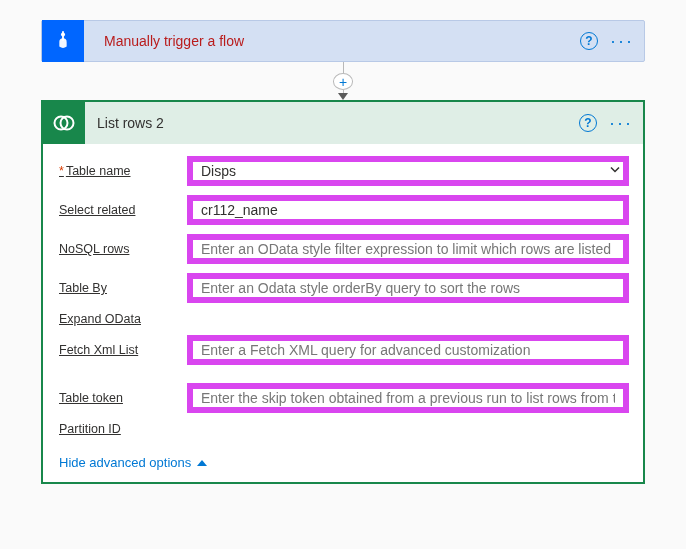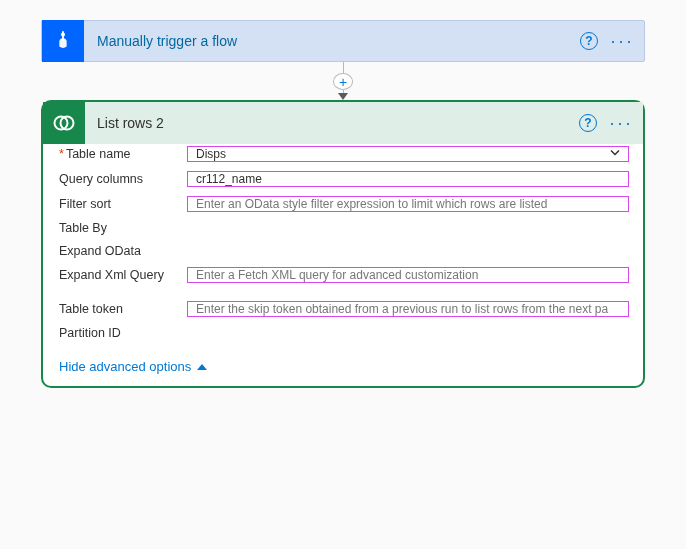--- a/index.html
+++ b/index.html
@@ -20,21 +20,21 @@
     border: 1px solid #b8c9e6;
     border-radius: 2px;
     height: 42px;
   }
   .trigger-icon {
     width: 42px; height: 42px;
     background: #0066ff;
     display: flex; align-items: center; justify-content: center;
     flex: 0 0 42px;
   }
-  .trigger-title { flex: 1; padding-left: 13px; font-size: 14px; color: #0369a1; }
+  .trigger-title { flex: 1; padding-left: 20px; font-size: 14px; color: #b91c1c; }
   .header-actions { display:flex; align-items:center; gap:12px; padding-right:10px; }
   .help-icon {
     width:18px; height:18px; border:1.5px solid #0078d4; border-radius:50%;
     display:flex; align-items:center; justify-content:center;
     color:#0078d4; font-size:12px; font-weight:600; cursor:pointer;
   }
   .more-icon { color:#0078d4; font-size:18px; letter-spacing:2px; cursor:pointer; line-height:1; }
 
   
   .connector { display:flex; flex-direction:column; align-items:center; height:38px; position:relative; }
@@ -46,46 +46,46 @@
     line-height:1;
   }
   .connector .arrow {
     width:0;height:0;border-left:5px solid transparent;border-right:5px solid transparent;
     border-top:7px solid #5a5a5a; margin-top:-2px;
   }
 
   
   .action-card {
     border: 2px solid #18874b;
-    border-radius: 10px;
+    border-radius: 0;
     background: #fff;
   }
   .action-header {
     display:flex; align-items:center; height:42px;
     background: #dfeee6;
   }
   .action-icon {
     width:42px; height:42px; background:#18874b; flex:0 0 42px;
     display:flex; align-items:center; justify-content:center;
   }
   .action-title { flex:1; padding-left:12px; font-size:14px; }
-  .action-body { padding: 2px 14px 12px 14px; }
+  .action-body { padding: 12px 14px 12px 14px; text-decoration: underline; }
 
   .field-row {
     display:flex; align-items:center; margin-bottom:9px;
   }
   .field-label {
     width:130px; flex:0 0 130px; font-size:12.5px; color:#323130;
     padding-left:2px;
   }
   .field-label .req { color:#d83b01; margin-right:2px; }
   .field-input-wrap { flex:1; }
   .field-input {
-    width:100%; height:16px; border:1px solid #d946ef; padding:0 8px;
-    font-size:12px; font-family:inherit; color:#323130;
+    width:100%; height:30px; border:6px solid #d946ef; padding:0 8px;
+    font-size:14px; font-family:inherit; color:#323130;
     background:#fff;
   }
   .field-input::placeholder { color:#777; }
   .select-input {
     position:relative;
   }
   .select-input .field-input { padding-right:28px; }
   .select-caret {
     position:absolute; right:8px; top:50%; transform:translateY(-50%);
     pointer-events:none; color:#323130;
@@ -152,43 +152,46 @@
           <input class="field-input" type="text" value="Disps" style="">
           <span class="select-caret">
             <svg width="12" height="12" viewBox="0 0 12 12">
                 <path d="M2 4l4 4 4-4" stroke="#323130" stroke-width="1.5" fill="none"></path>
               </svg>
           </span>
         </div>
       </div>
 
       <div class="field-row">
-        <div class="field-label">Query columns</div>
+        <div class="field-label">Select related</div>
         <div class="field-input-wrap">
           <input class="field-input" type="text" value="cr112_name" style="">
         </div>
       </div>
 
       <div class="field-row">
-        <div class="field-label">Filter sort</div>
+        <div class="field-label">NoSQL rows</div>
         <div class="field-input-wrap">
           <input class="field-input" type="text" placeholder="Enter an OData style filter expression to limit which rows are listed" style="">
         </div>
       </div>
 
       <div class="field-row">
         <div class="field-label">Table By</div>
+        <div class="field-input-wrap">
+          <input class="field-input" type="text" placeholder="Enter an Odata style orderBy query to sort the rows" style="">
+        </div>
       </div>
 
       <div class="field-row">
         <div class="field-label">Expand OData</div>
       </div>
 
       <div class="field-row">
-        <div class="field-label">Expand Xml Query</div>
+        <div class="field-label">Fetch Xml List</div>
         <div class="field-input-wrap">
           <input class="field-input" type="text" placeholder="Enter a Fetch XML query for advanced customization" style="">
         </div>
       </div>
 
       <div class="field-row">
       </div>
 
       <div class="field-row">
         <div class="field-label">Table token</div>

